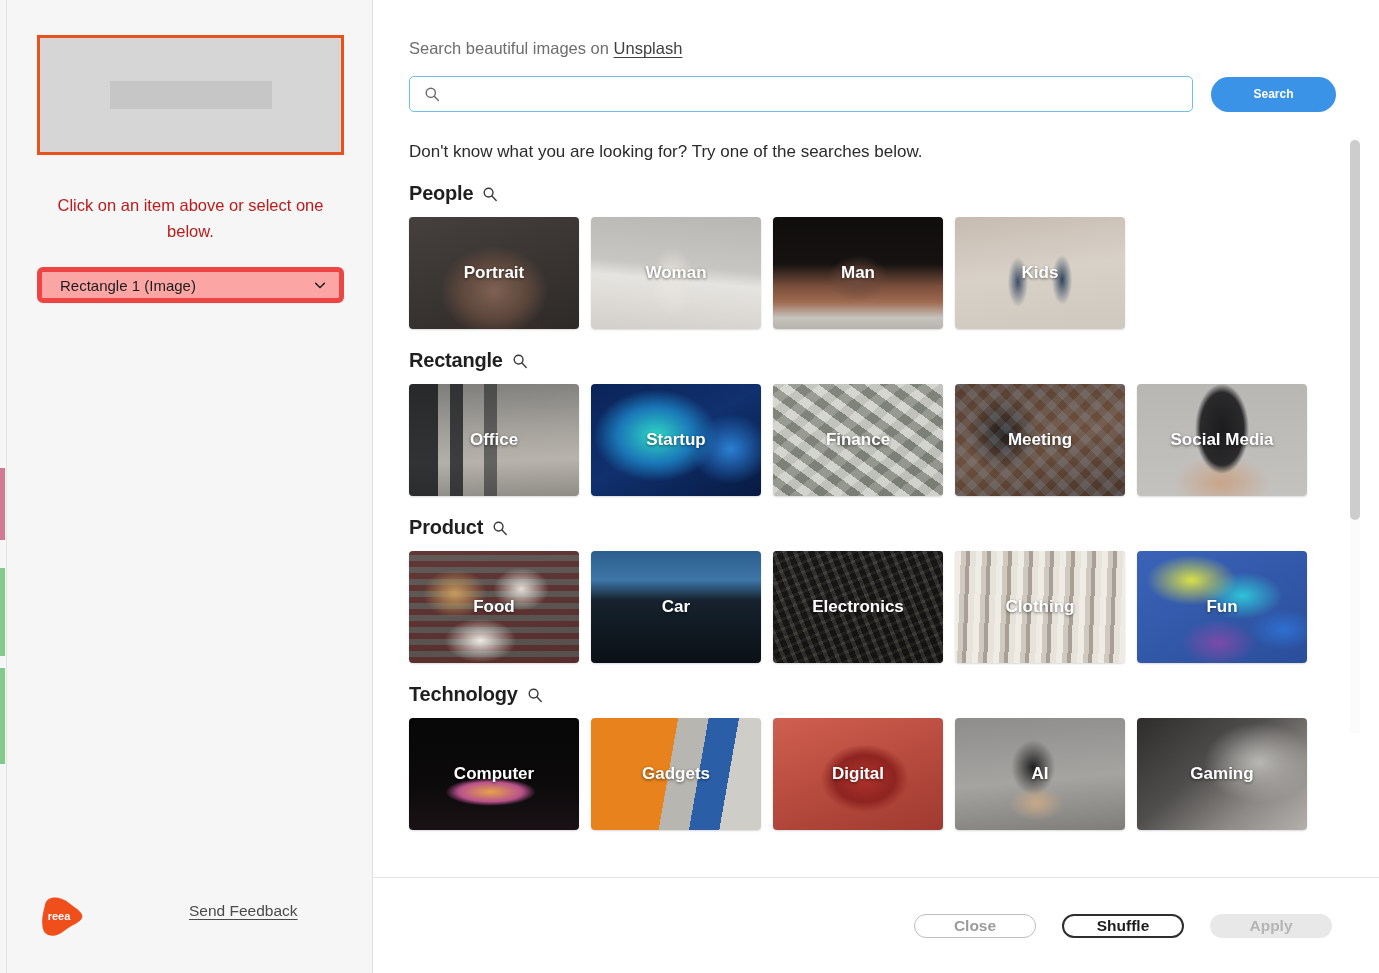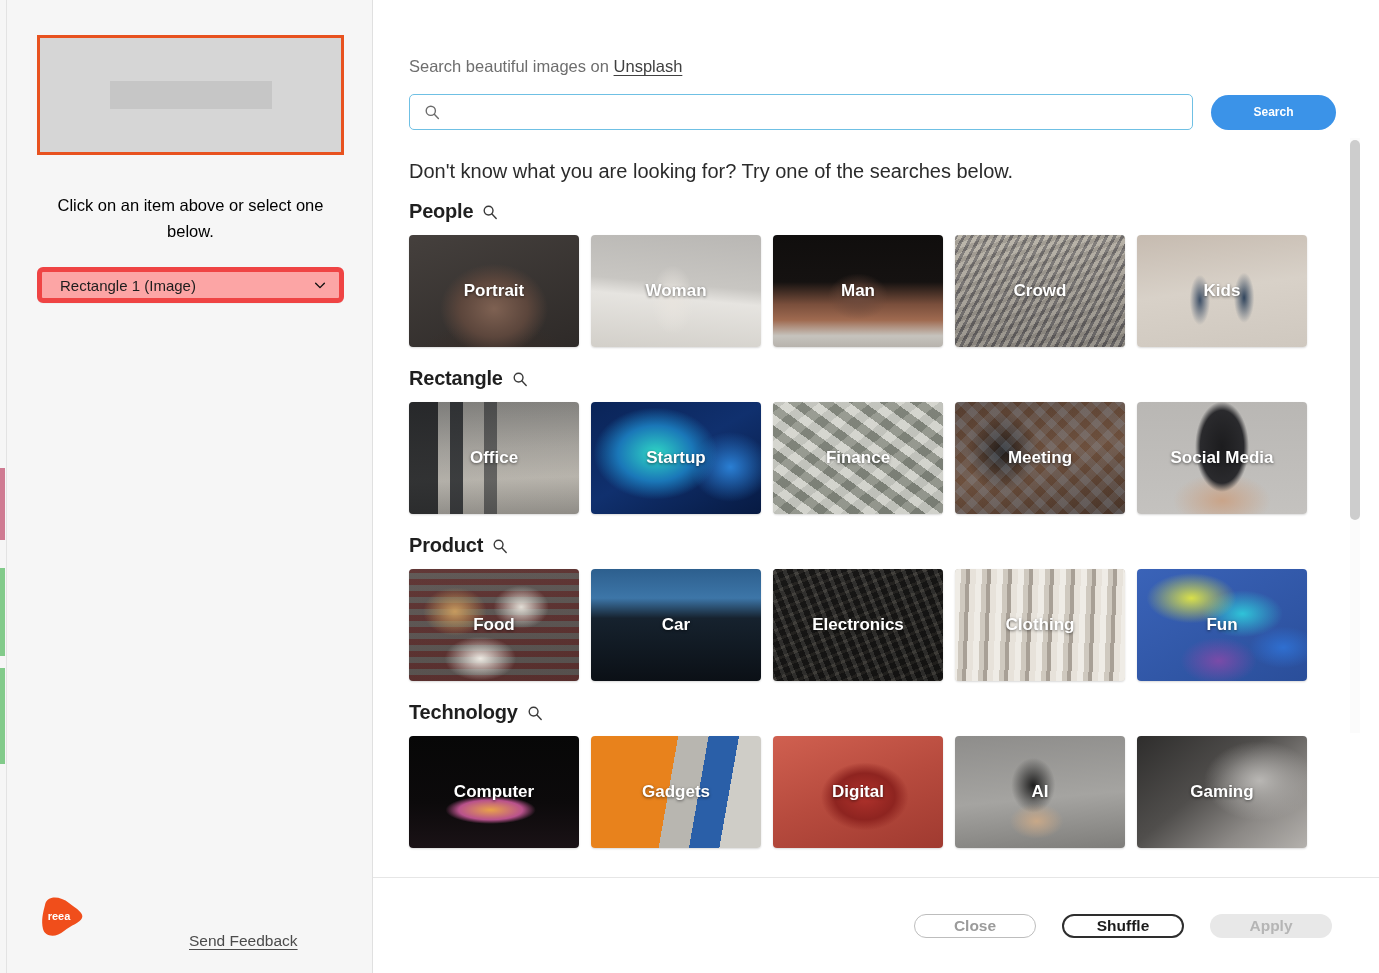--- a/index.html
+++ b/index.html
@@ -44,21 +44,21 @@
     width: 162px; height: 28px;
     background: #c6c6c6;
   }
   .hint-text {
     position: absolute;
     left: 37px; top: 192px;
     width: 307px;
     text-align: center;
     font-size: 16.5px;
     line-height: 26px;
-    color: #000000;
+    color: #b91c1c;
   }
   .layer-select {
     position: absolute;
     left: 37px; top: 267px;
     width: 307px; height: 36px;
     background: #fca5a5;
     border: 5px solid #ef4444;
     border-radius: 6px;
     display: flex; align-items: center;
     padding: 0 12px 0 18px;
@@ -85,33 +85,32 @@
     width: 50px; height: 50px;
   }
   .send-feedback {
     position: absolute;
     left: 189px; top: 33px;
     font-size: 15.5px;
     color: #4b4b4b;
     text-decoration: underline;
     text-underline-offset: 3px;
     cursor: pointer;
-    margin-top: 30px;
   }
 
   
   .main {
     position: relative;
     flex: 1;
     height: 973px;
     background: #ffffff;
   }
   .main-scroll {
     position: absolute;
-    left: 0; top: 18px; right: 0;
+    left: 0; top: 0; right: 0;
     height: 876px;
     overflow: hidden;
   }
   .unsplash-line {
     position: absolute;
     left: 36px; top: 39px;
     font-size: 16.5px;
     color: #6e6e6e;
   }
   .unsplash-link {
@@ -151,21 +150,21 @@
     background: #3b93e8;
     color: #ffffff;
     border: none; border-radius: 18px;
     font-family: "Liberation Sans", sans-serif;
     font-size: 12px; font-weight: bold;
     cursor: pointer;
   }
   .subtitle {
     position: absolute;
     left: 36px; top: 142px;
-    font-size: 20px;
+    font-size: 17px;
     color: #2b2b2b;
   }
 
   
   .sections {
     position: absolute;
     left: 36px; top: 182px;
     width: 930px;
   }
   .section { margin-bottom: 20px; }
@@ -397,24 +396,20 @@
               </div>
               <div class="thumb">
                 <div class="thumb-img img-woman"></div>
                 <span class="thumb-label">Woman</span>
               </div>
               <div class="thumb">
                 <div class="thumb-img img-man"></div>
                 <span class="thumb-label">Man</span>
               </div>
               <div class="thumb">
-                <div class="thumb-img img-crowd"></div>
-                <span class="thumb-label">Crowd</span>
-              </div>
-              <div class="thumb">
                 <div class="thumb-img img-kids"></div>
                 <span class="thumb-label">Kids</span>
               </div>
             </div>
           </div>
           <div class="section">
             <div class="section-head">
               <span class="section-title">Rectangle</span>
               <svg class="section-glass" viewBox="0 0 16 16" fill="none" stroke="currentColor" stroke-width="1.4" stroke-linecap="round">
                 <circle cx="6.6" cy="6.6" r="4.4"></circle>

